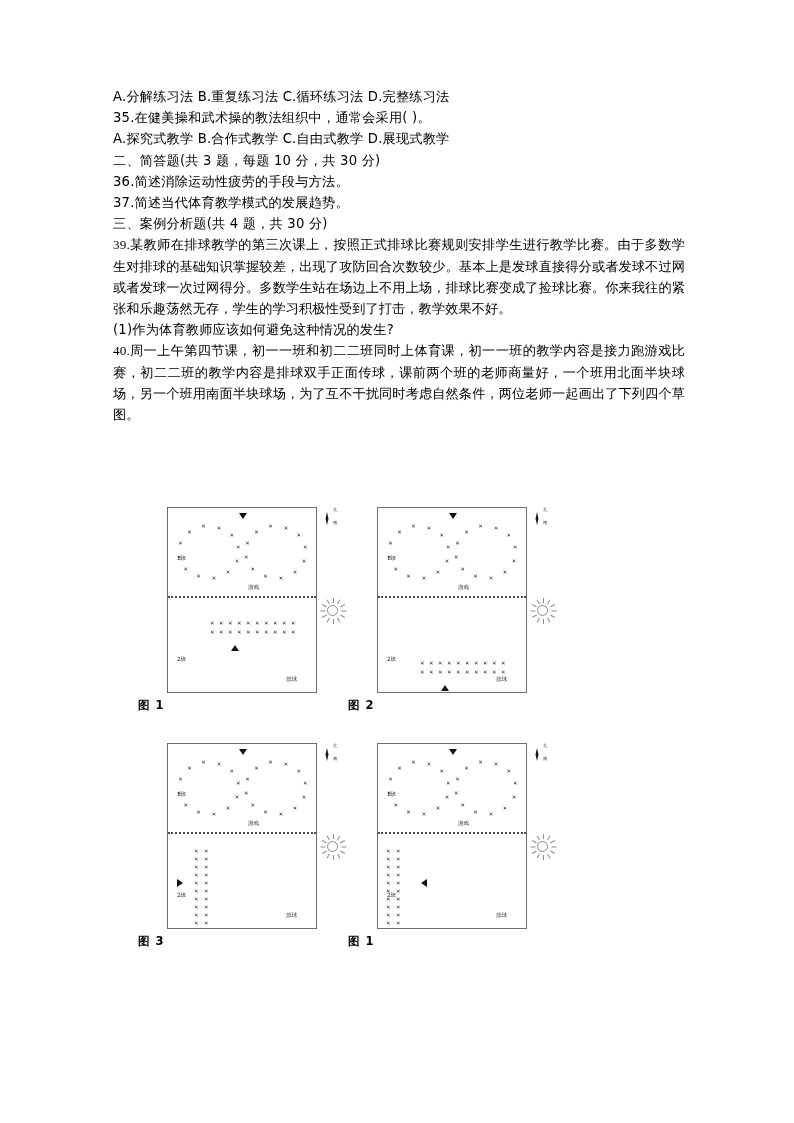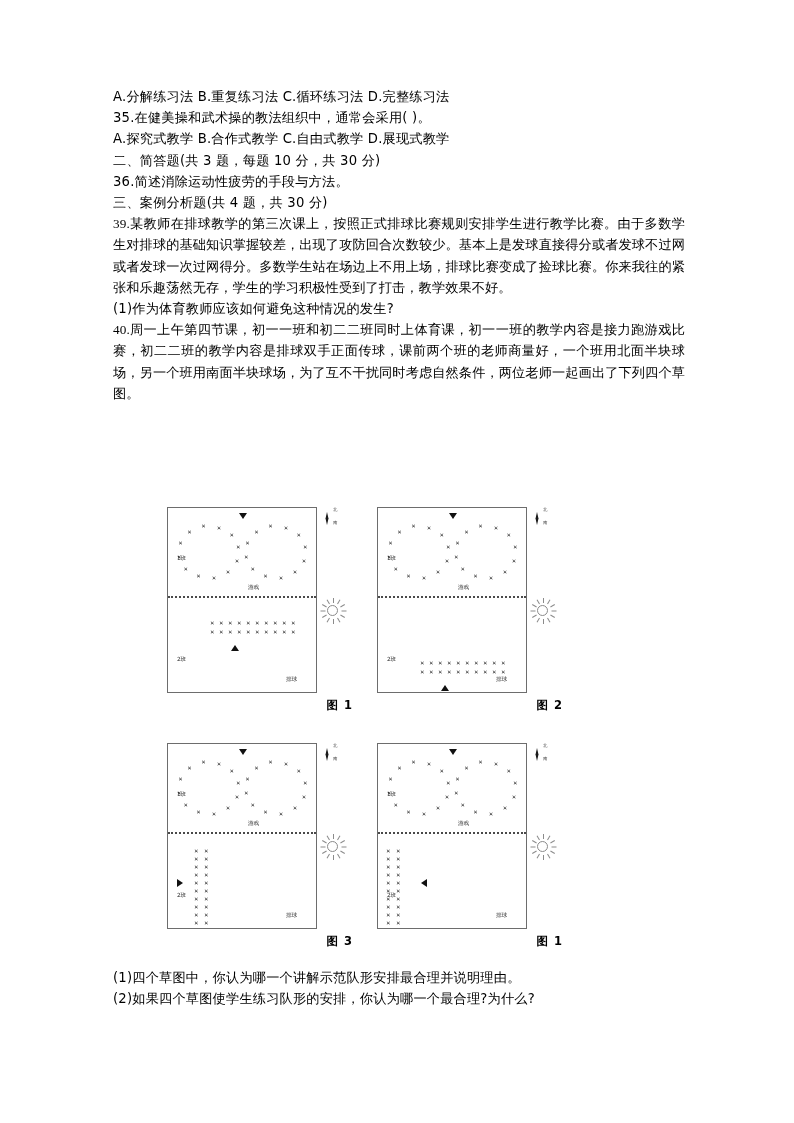--- a/index.html
+++ b/index.html
@@ -181,21 +181,21 @@
     border-top: 4.2px solid transparent;
     border-bottom: 4.2px solid transparent;
     border-right: 6.2px solid #111;
   }
 
   .fig-caption {
     position: absolute;
     top: 198px;
     left: 0;
     width: 215px;
-    text-align: right;
+    text-align: left;
     font-size: 11.5px;
     font-weight: 700;
     color: #000;
     letter-spacing: 1px;
   }
 
   .tail {
     position: absolute;
     left: 113px;
     top: 967px;
@@ -206,20 +206,21 @@
 <body>
 
 <div class="page">
 
   <div class="content">
     <div class="tline">A.分解练习法 B.重复练习法 C.循环练习法 D.完整练习法</div>
     <div class="tline">35.在健美操和武术操的教法组织中，通常会采用( )。</div>
     <div class="tline">A.探究式教学 B.合作式教学 C.自由式教学 D.展现式教学</div>
     <div class="tline">二、简答题(共 3 题，每题 10 分，共 30 分)</div>
     <div class="tline">36.简述消除运动性疲劳的手段与方法。</div>
+    <div class="tline">37.简述当代体育教学模式的发展趋势。</div>
     <div class="tline">三、案例分析题(共 4 题，共 30 分)</div>
     <div class="tpara">39.某教师在排球教学的第三次课上，按照正式排球比赛规则安排学生进行教学比赛。由于多数学生对排球的基础知识掌握较差，出现了攻防回合次数较少。基本上是发球直接得分或者发球不过网或者发球一次过网得分。多数学生站在场边上不用上场，排球比赛变成了捡球比赛。你来我往的紧张和乐趣荡然无存，学生的学习积极性受到了打击，教学效果不好。</div>
     <div class="tline">(1)作为体育教师应该如何避免这种情况的发生?</div>
     <div class="tpara">40.周一上午第四节课，初一一班和初二二班同时上体育课，初一一班的教学内容是接力跑游戏比赛，初二二班的教学内容是排球双手正面传球，课前两个班的老师商量好，一个班用北面半块球场，另一个班用南面半块球场，为了互不干扰同时考虑自然条件，两位老师一起画出了下列四个草图。</div>
   </div>
 
   <div class="figures">
 
     <div class="fig-row">
 
@@ -546,18 +547,14 @@
             <div class="ray" style="transform: rotate(270deg);"></div>
             <div class="ray" style="transform: rotate(300deg);"></div>
             <div class="ray" style="transform: rotate(330deg);"></div>
           </div>
         <div class="fig-caption">图 1</div>
       </div>
     </div>
 
   </div>
 
-  <div class="tail">
-    <div class="tline">(1)四个草图中，你认为哪一个讲解示范队形安排最合理并说明理由。</div>
-    <div class="tline">(2)如果四个草图使学生练习队形的安排，你认为哪一个最合理?为什么?</div>
-  </div>
 
 </div>
 
 </body></html>

